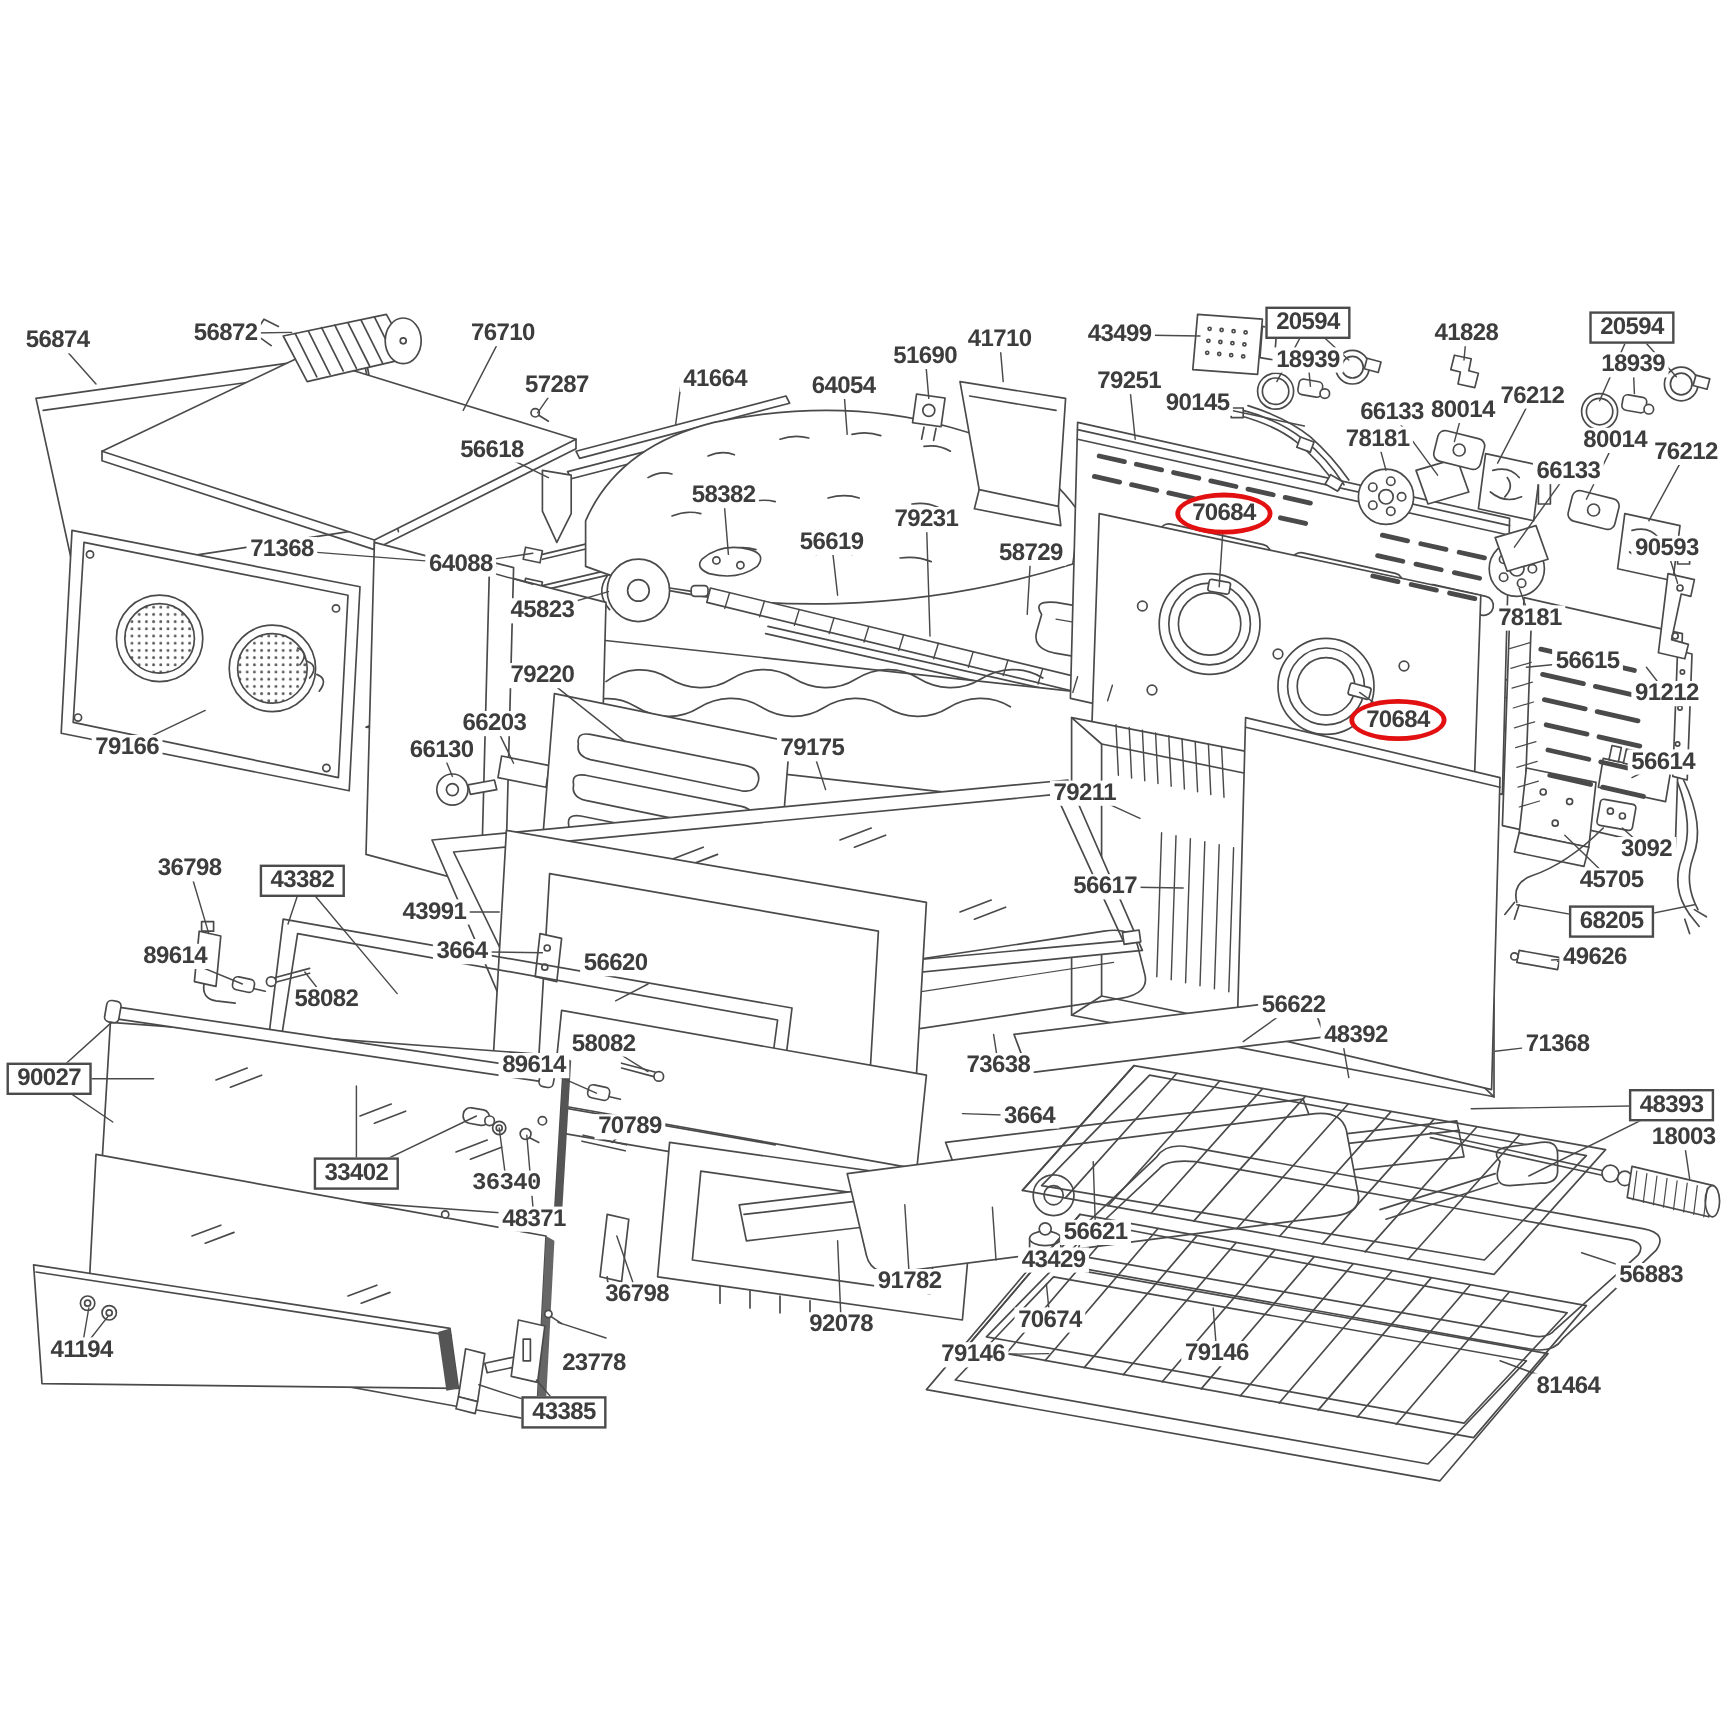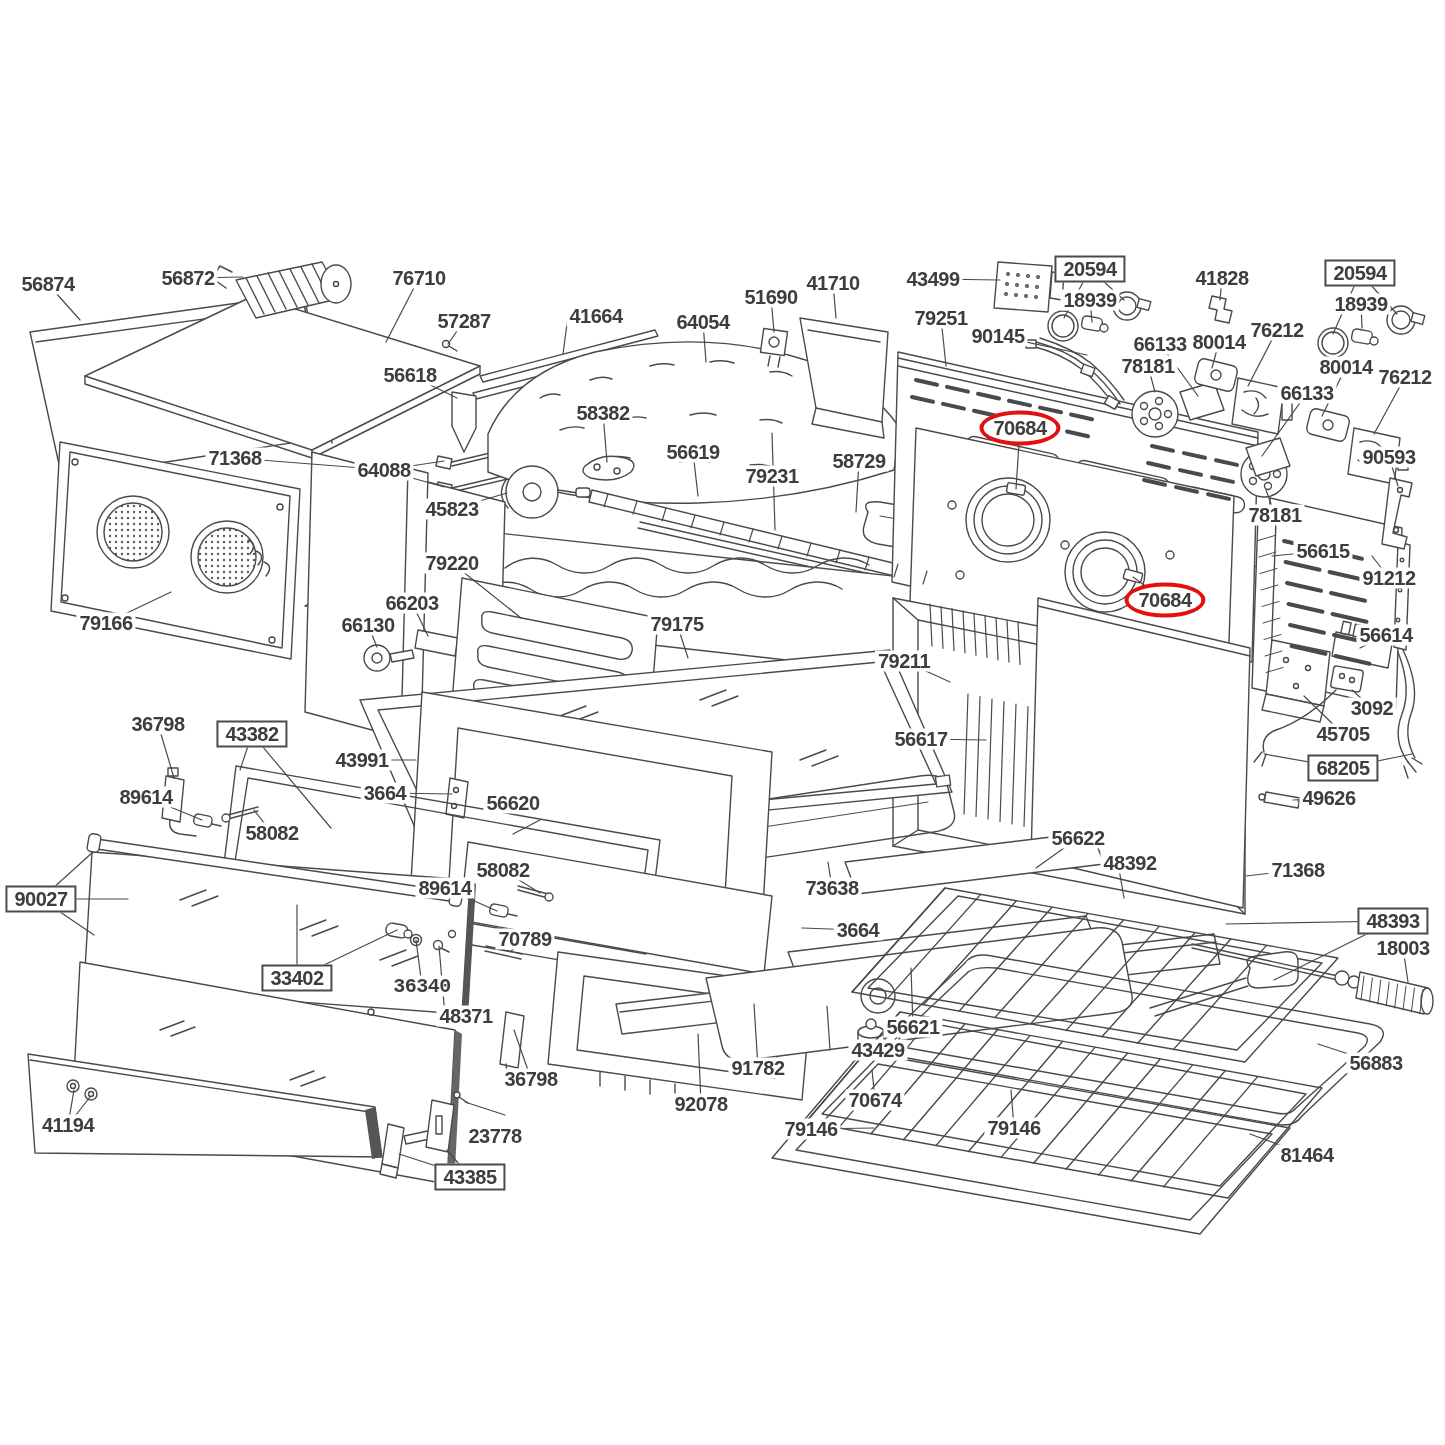--- a/index.html
+++ b/index.html
@@ -609,21 +609,21 @@
       <div class="lbl" style="left: 568px; top: 316px; margin-left: 28px;">41664</div>
       <div class="lbl" style="left: 703px; top: 322px;">64054</div>
       <div class="lbl" style="left: 771px; top: 297px;">51690</div>
       <div class="lbl" style="left: 833px; top: 283px;">41710</div>
       <div class="lbl" style="left: 410px; top: 375px;">56618</div>
       <div class="lbl" style="left: 235px; top: 458px;">71368</div>
       <div class="lbl" style="left: 384px; top: 470px;">64088</div>
       <div class="lbl" style="left: 452px; top: 509px;">45823</div>
       <div class="lbl" style="left: 603px; top: 413px;">58382</div>
       <div class="lbl" style="left: 693px; top: 452px;">56619</div>
-      <div class="lbl" style="left: 772px; top: 433px; margin-top: 43px;">79231</div>
+      <div class="lbl" style="left: 772px; top: 433px;">79231</div>
       <div class="lbl" style="left: 859px; top: 461px;">58729</div>
       <div class="lbl" style="left: 933px; top: 279px;">43499</div>
       <div class="lbl boxed" style="left: 1090px; top: 269px;">20594</div>
       <div class="lbl" style="left: 1090px; top: 300px;">18939</div>
       <div class="lbl" style="left: 1222px; top: 278px;">41828</div>
       <div class="lbl boxed" style="left: 1360px; top: 273px;">20594</div>
       <div class="lbl" style="left: 1361px; top: 304px;">18939</div>
       <div class="lbl" style="left: 941px; top: 318px;">79251</div>
       <div class="lbl" style="left: 998px; top: 336px;">90145</div>
       <div class="lbl" style="left: 1160px; top: 344px;">66133</div>
@@ -662,21 +662,21 @@
       <div class="lbl" style="left: 445px; top: 888px;">89614</div>
       <div class="lbl" style="left: 525px; top: 939px;">70789</div>
       <div class="lbl" style="left: 832px; top: 888px;">73638</div>
       <div class="lbl" style="left: 858px; top: 930px;">3664</div>
       <div class="lbl" style="left: 1078px; top: 838px;">56622</div>
       <div class="lbl" style="left: 1118px; top: 863px; margin-left: 12px;">48392</div>
       <div class="lbl" style="left: 1298px; top: 870px;">71368</div>
       <div class="lbl boxed" style="left: 41px; top: 899px;">90027</div>
       <div class="lbl boxed" style="left: 297px; top: 978px;">33402</div>
       <div class="lbl" style="left: 422px; top: 986px; font-family: Liberation Mono, monospace;">36340</div>
-      <div class="lbl" style="left: 445px; top: 1016px; margin-left: 21px;">48371</div>
+      <div class="lbl" style="left: 445px; top: 1016px;">48371</div>
       <div class="lbl" style="left: 68px; top: 1125px;">41194</div>
       <div class="lbl" style="left: 531px; top: 1079px;">36798</div>
       <div class="lbl" style="left: 495px; top: 1115px; margin-top: 21px;">23778</div>
       <div class="lbl boxed" style="left: 470px; top: 1177px;">43385</div>
       <div class="lbl" style="left: 758px; top: 1068px;">91782</div>
       <div class="lbl" style="left: 701px; top: 1104px;">92078</div>
       <div class="lbl" style="left: 830px; top: 1050px; margin-left: 48px;">43429</div>
       <div class="lbl" style="left: 913px; top: 1027px;">56621</div>
       <div class="lbl" style="left: 875px; top: 1100px;">70674</div>
       <div class="lbl" style="left: 811px; top: 1129px;">79146</div>

